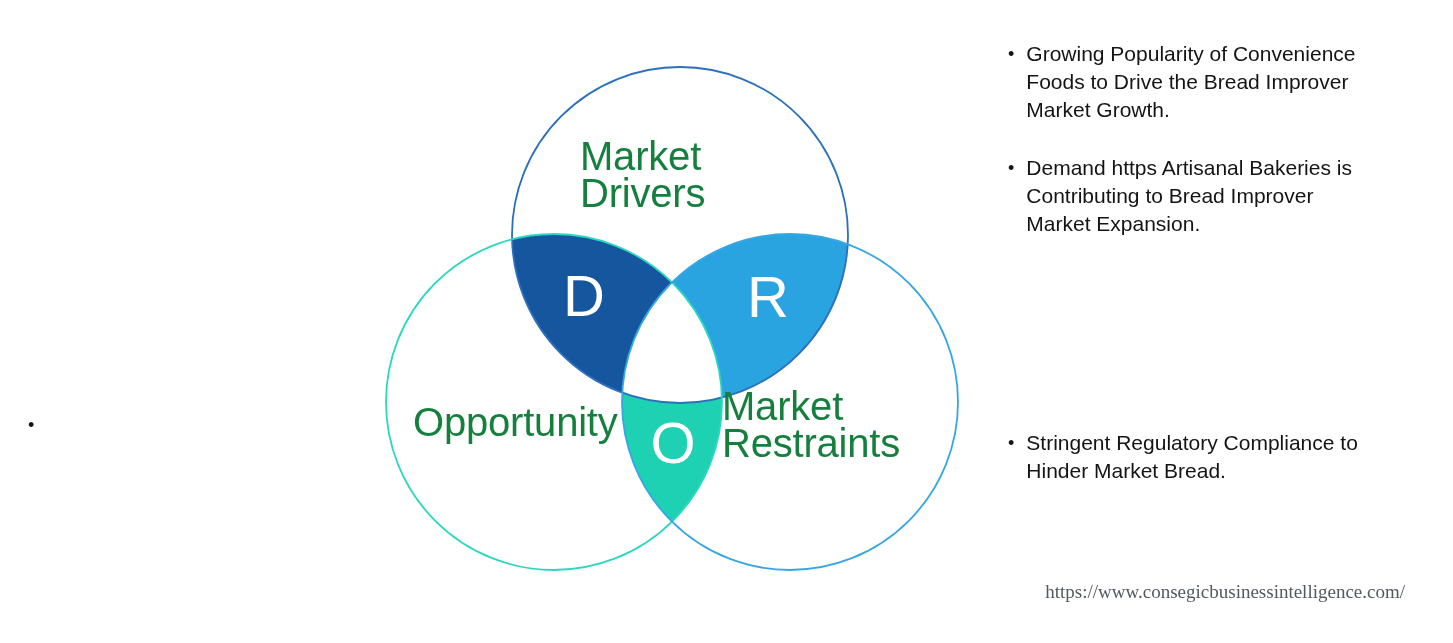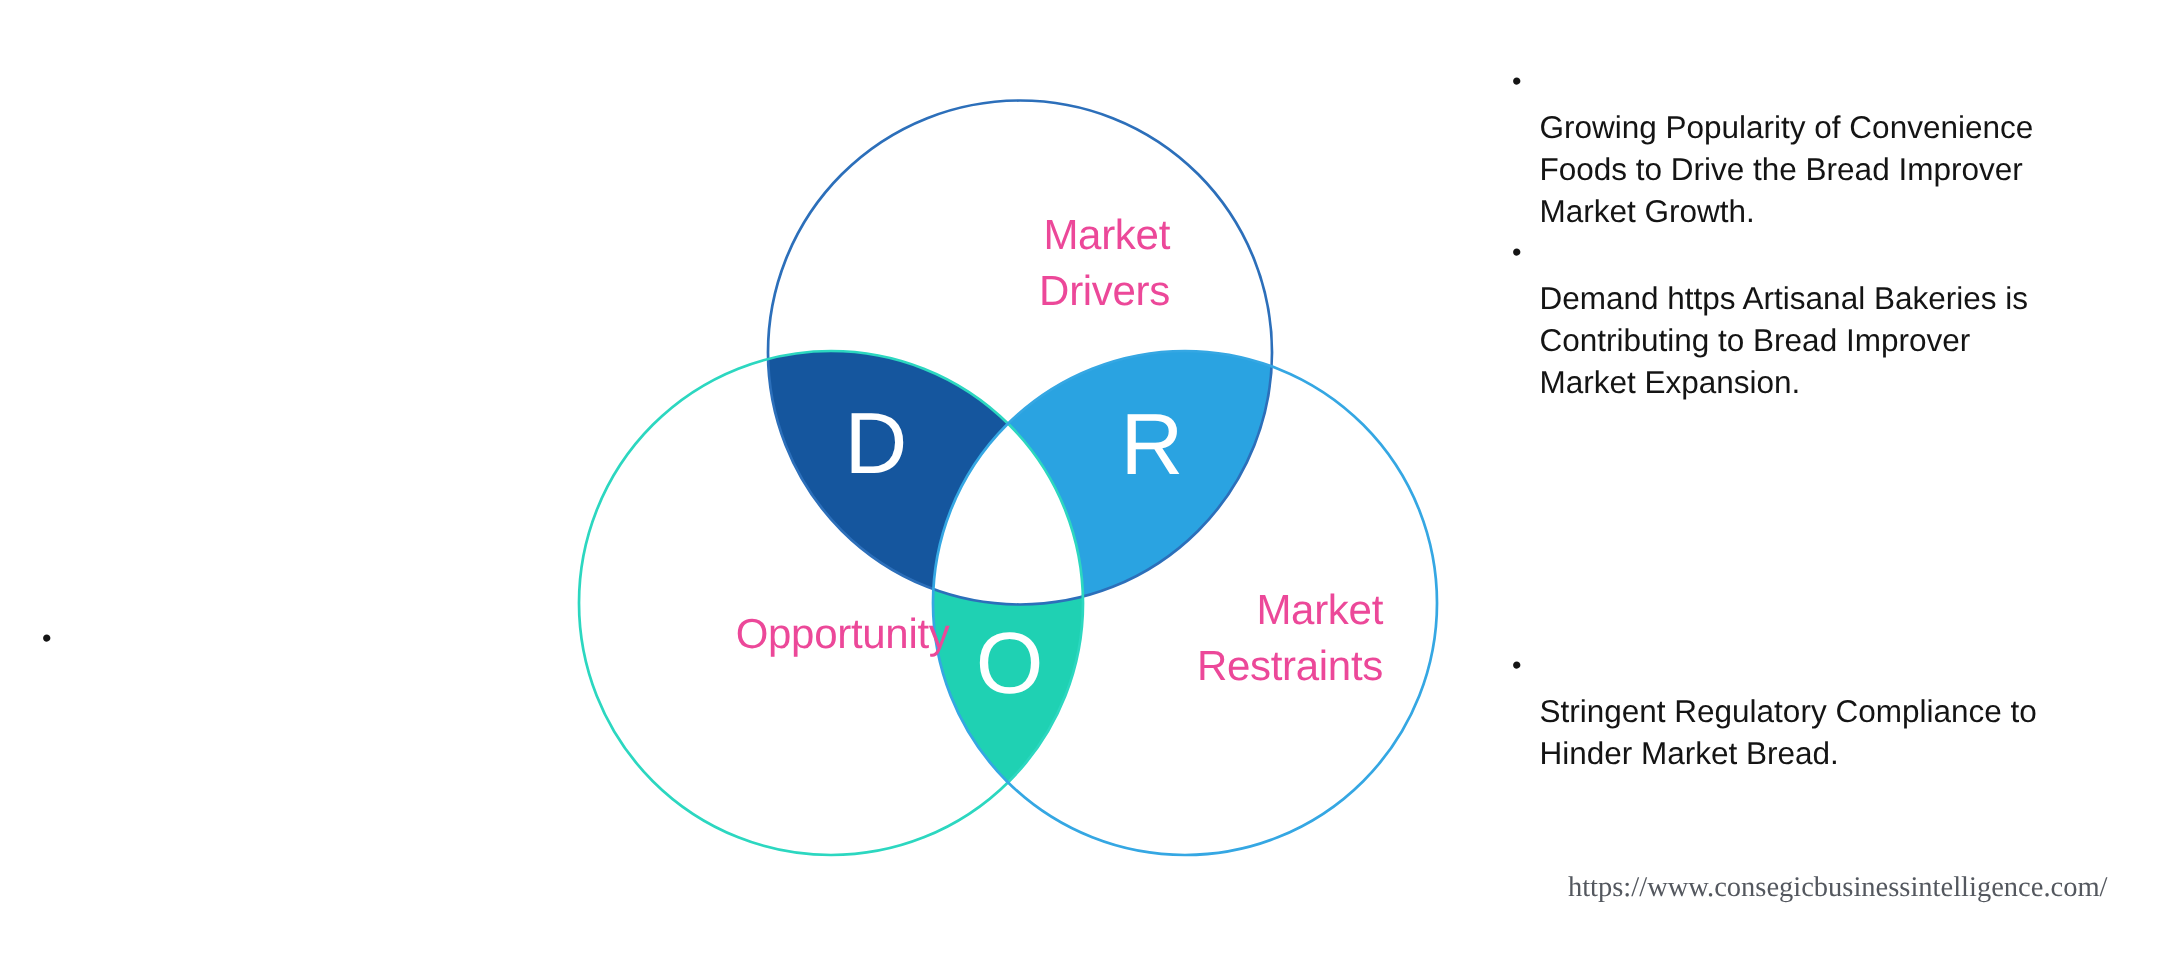--- a/index.html
+++ b/index.html
@@ -18,24 +18,24 @@
     background: #ffffff;
     overflow: hidden;
   }
   .venn-svg {
     position: absolute;
     left: 0;
     top: 0;
   }
   .circle-label {
     position: absolute;
-    text-align: right;
-    font-size: 28px;
+    text-align: left;
+    font-size: 40px;
     line-height: 37px;
-    color: #ec4899;
+    color: #15803d;
     white-space: pre-line;
     letter-spacing: -0.2px;
   }
   .lens-letter {
     position: absolute;
     width: 70px;
     height: 58px;
     text-align: center;
     font-size: 58px;
     line-height: 58px;
@@ -51,21 +51,20 @@
     line-height: 28px;
     color: #141414;
   }
   .bullet-item .dot {
     flex: 0 0 auto;
     font-size: 18px;
     line-height: 28px;
   }
   .bullet-item .bullet-text {
     white-space: pre-line;
-    margin-top: 32px;
   }
   .footer-url {
     position: absolute;
     left: 960px;
     top: 580px;
     width: 445px;
     text-align: right;
     font-size: 19px;
     line-height: 24px;
     color: #54585f;

